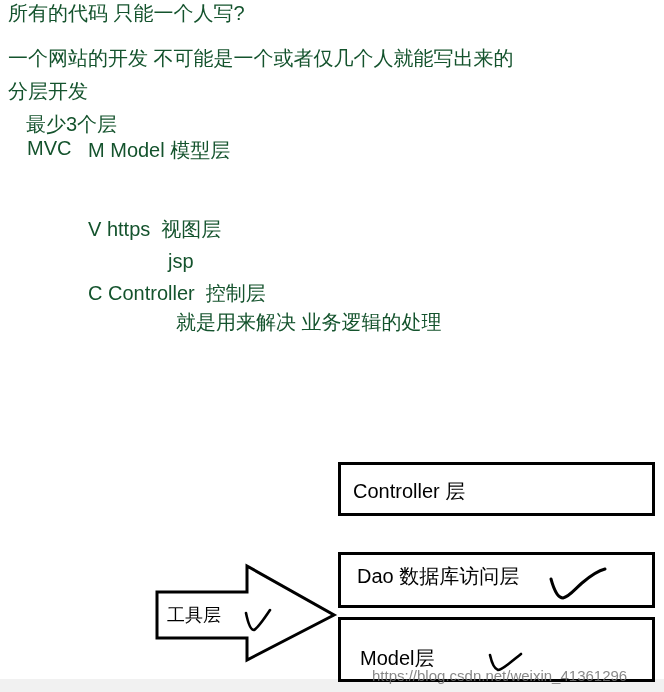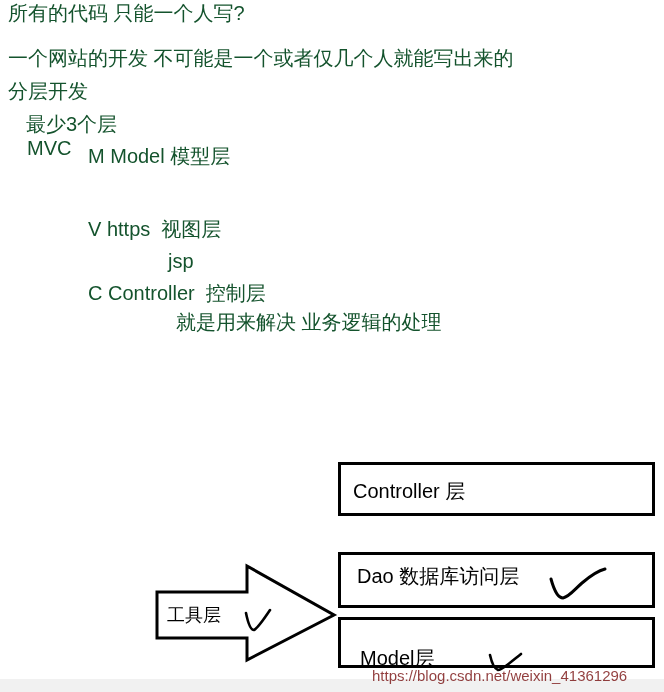--- a/index.html
+++ b/index.html
@@ -39,48 +39,48 @@
 </head>
 <body>
 
 <div class="canvas">
 
   <div class="line" style="left:8px;  top:1px;">所有的代码 只能一个人写?</div>
   <div class="line" style="left:8px;  top:46px;">一个网站的开发 不可能是一个或者仅几个人就能写出来的</div>
   <div class="line" style="left:8px;  top:79px;">分层开发</div>
   <div class="line" style="left:26px; top:112px;">最少3个层</div>
   <div class="line" style="left:27px; top:136px;">MVC</div>
-  <div class="line" style="left:88px; top:144px;">M Model 模型层</div>
+  <div class="line" style="left:88px; top:138px;">M Model 模型层</div>
   <div class="line" style="left:88px; top:217px;">V https  视图层</div>
   <div class="line" style="left:168px;top:249px;">jsp</div>
   <div class="line" style="left:88px; top:281px;">C Controller  控制层</div>
   <div class="line" style="left:176px;top:310px;">就是用来解决 业务逻辑的处理</div>
 
   <div class="bottom-strip" style="background:#f1f1f1;"></div>
 
   <div class="diagram-box" style="top:462px; height:54px;">
     <span class="box-label" style="left:12px; top:14px;">Controller 层</span>
   </div>
 
   <div class="diagram-box" style="top:552px; height:56px;">
     <span class="box-label" style="left:16px; top:9px;">Dao 数据库访问层</span>
   </div>
 
-  <div class="diagram-box" style="top:617px; height:51px;">
+  <div class="diagram-box" style="top:617px; height:65px;">
     <span class="box-label" style="left:19px; top:26px;">Model层</span>
   </div>
 
   <div class="arrow-label">工具层</div>
 
   <svg class="svg-overlay" viewBox="0 0 664 692" xmlns="http://www.w3.org/2000/svg">
 
     <polygon points="157,592 247,592 247,566 334,615 247,660 247,638 157,638" fill="#ffffff" stroke="#000000" stroke-width="3" stroke-linejoin="miter"></polygon>
 
     <path d="M246,613 C248,623 251,630 254,630 C258,628 264,619 270,610" fill="none" stroke="#000000" stroke-width="2.6" stroke-linecap="round"></path>
 
     <path d="M551,579 C554,590 558,598 563,598 C569,597 575,589 582,583 C589,577 597,571 605,569" fill="none" stroke="#000000" stroke-width="3" stroke-linecap="round"></path>
 
     <path d="M490,655 C492,664 495,669 498,670 C502,670 511,662 521,654" fill="none" stroke="#000000" stroke-width="2.6" stroke-linecap="round"></path>
   </svg>
 
-  <div class="watermark" style="color:#7f1d1d;">https://blog.csdn.net/weixin_41361296</div>
+  <div class="watermark" style="color:#737373;">https://blog.csdn.net/weixin_41361296</div>
 
 </div>
 
 </body></html>

